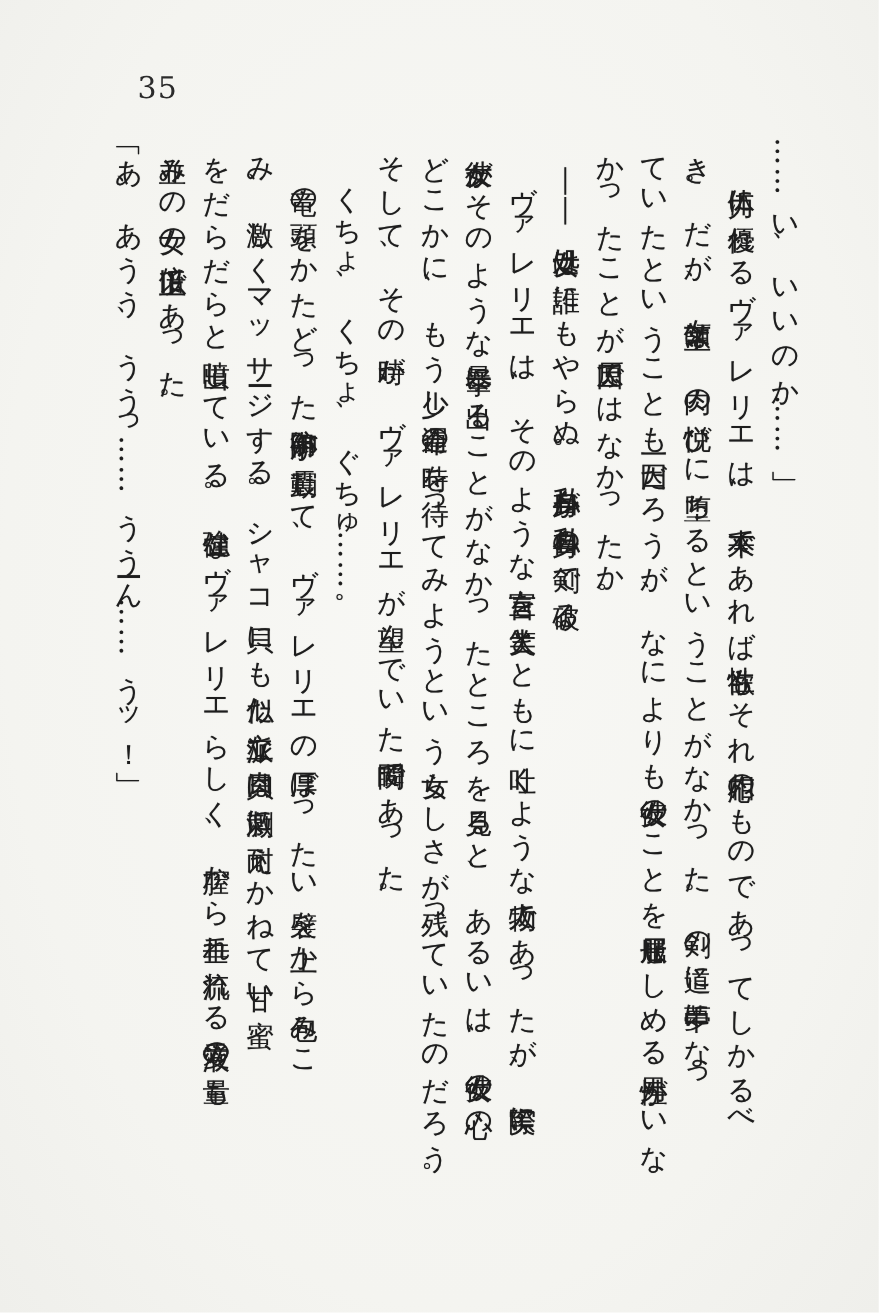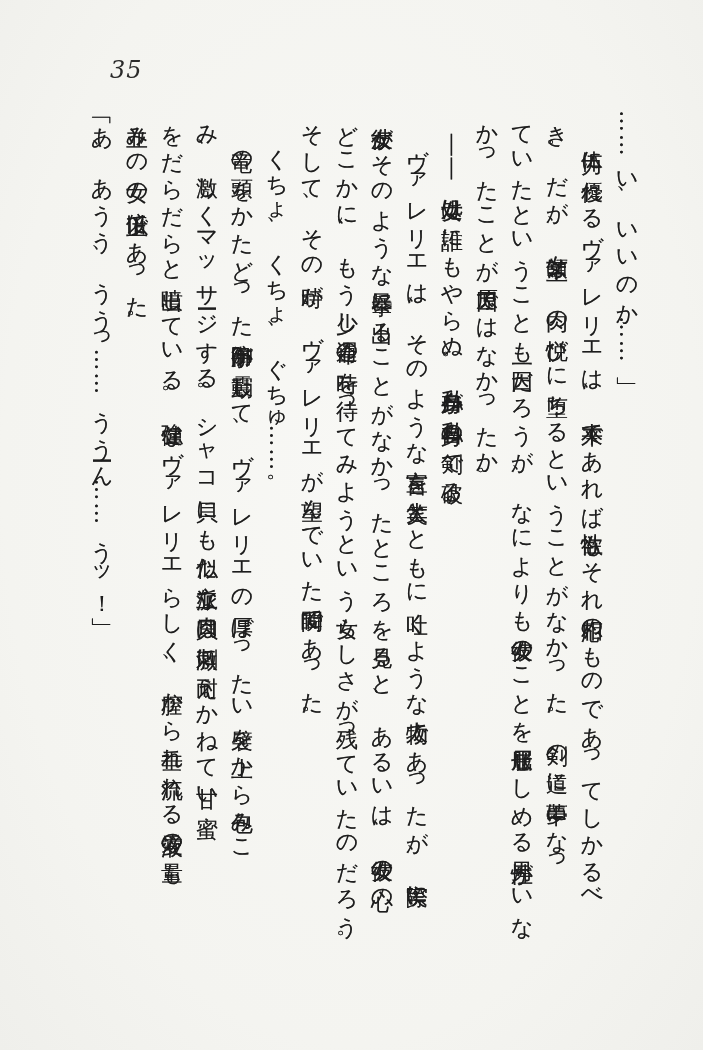--- a/index.html
+++ b/index.html
@@ -14,21 +14,20 @@
     background: radial-gradient(ellipse at 50% 45%, #f8f8f5 0%, #f4f4f0 70%, #efefeb 100%);
     font-family: "DejaVu Serif", "Liberation Serif", serif;
   }
   .page-number {
     position: absolute;
     top: 56px;
     left: 110px;
     font-size: 24px;
     color: #2b2b2b;
     letter-spacing: 1px;
-    font-style: italic;
   }
   .text-block {
     position: absolute;
     top: 110px;
     right: 58px;
     height: 918px;
     writing-mode: vertical-rl;
     text-orientation: mixed;
     color: #1d1d1d;
     font-size: 22px;

